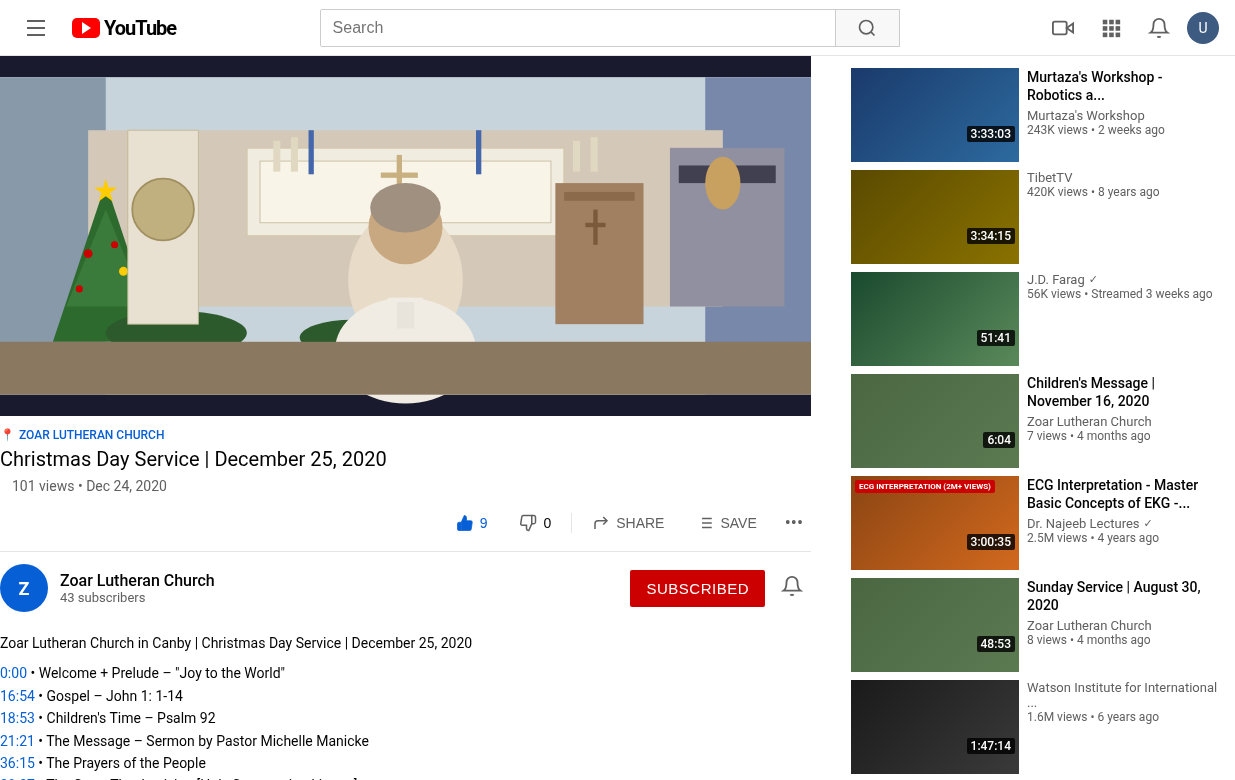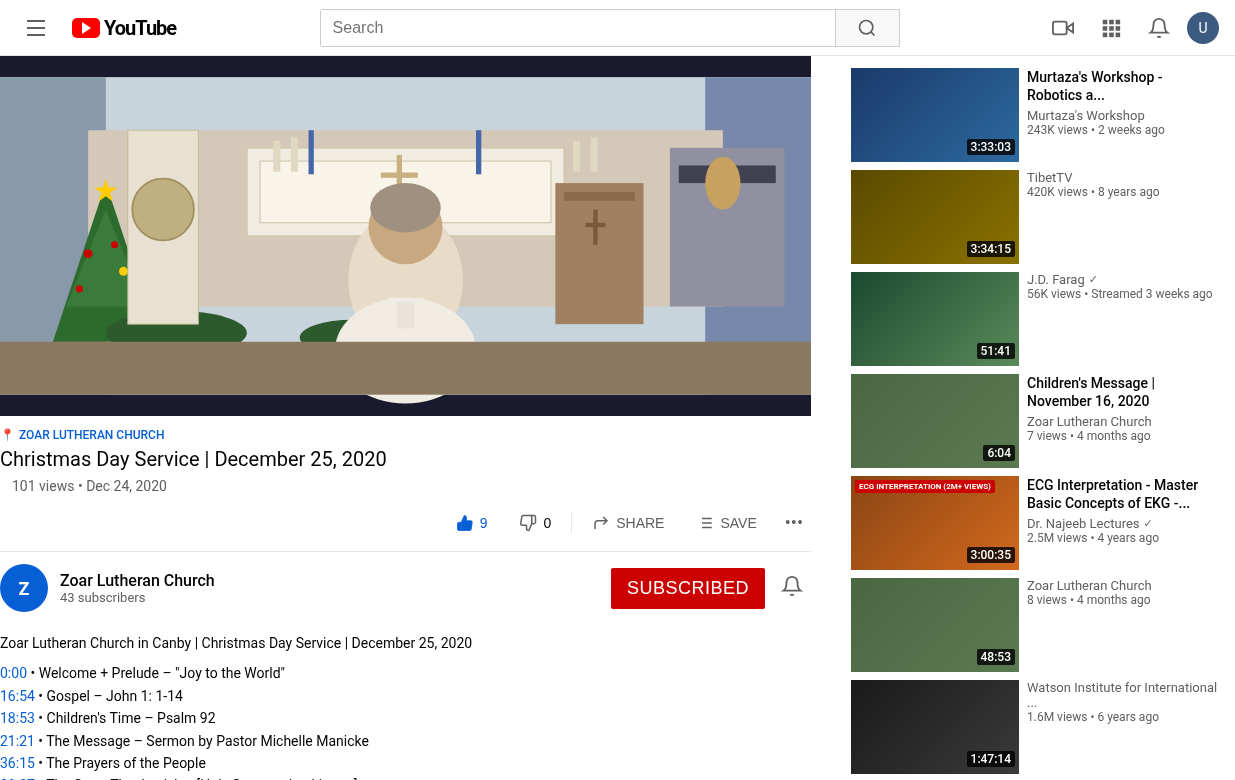--- a/index.html
+++ b/index.html
@@ -47,33 +47,33 @@
     .like-btn { color: #030303; font-weight: 500; }
     .share-btn, .save-btn { color: #606060; }
     .divider { width: 1px; height: 20px; background: #e5e5e5; }
 
     
     .channel-row { display: flex; align-items: center; justify-content: space-between; padding: 12px 0; }
     .channel-left { display: flex; align-items: center; gap: 12px; }
     .channel-avatar { width: 48px; height: 48px; border-radius: 50%; background: #065fd4; display: flex; align-items: center; justify-content: center; color: #fff; font-size: 18px; font-weight: bold; }
     .channel-name { font-size: 16px; font-weight: 500; }
     .channel-subs { font-size: 13px; color: #606060; }
-    .subscribe-btn { background: #cc0000; color: #fff; border: none; padding: 10px 16px; border-radius: 2px; font-size: 18px; font-weight: 500; cursor: pointer; letter-spacing: 0.5px; }
+    .subscribe-btn { background: #cc0000; color: #fff; border: none; padding: 10px 16px; border-radius: 2px; font-size: 15px; font-weight: 500; cursor: pointer; letter-spacing: 0.5px; }
     .bell-btn { background: transparent; border: none; cursor: pointer; padding: 8px; color: #606060; font-size: 18px; }
 
     
     .description { font-size: 14px; line-height: 1.6; padding: 8px 0; }
     .description-header { margin-bottom: 8px; }
     .timestamp-link { color: #065fd4; cursor: pointer; text-decoration: none; }
 
     
     .sidebar-item { display: flex; gap: 8px; margin-bottom: 8px; cursor: pointer; }
     .thumb-container { position: relative; flex-shrink: 0; width: 168px; height: 94px; background: #000; overflow: hidden; }
     .thumb-placeholder { width: 100%; height: 100%; display: flex; align-items: center; justify-content: center; }
-    .duration-badge { position: absolute; bottom: 7px; right: 4px; background: rgba(0,0,0,0.8); color: #fff; font-size: 12px; padding: 1px 4px; border-radius: 2px; font-weight: 500; }
+    .duration-badge { position: absolute; bottom: 20px; right: 4px; background: rgba(0,0,0,0.8); color: #fff; font-size: 12px; padding: 1px 4px; border-radius: 2px; font-weight: 500; }
     .sidebar-info { flex: 1; }
     .sidebar-title { font-size: 14px; font-weight: 500; line-height: 1.3; margin-bottom: 4px; display: -webkit-box; -webkit-line-clamp: 2; -webkit-box-orient: vertical; overflow: hidden; }
     .sidebar-channel { font-size: 13px; color: #606060; display: flex; align-items: center; gap: 4px; }
     .sidebar-meta { font-size: 12px; color: #606060; }
 
     
     .thumb-blue { background: linear-gradient(135deg, #1a3a6b, #2d6a9f); }
     .thumb-green { background: linear-gradient(135deg, #1a4a2e, #2d8a4f); }
     .thumb-orange { background: linear-gradient(135deg, #8b4513, #d2691e); }
     .thumb-dark { background: linear-gradient(135deg, #1a1a1a, #3a3a3a); }
@@ -364,20 +364,21 @@
       </div>
     </div>
       <div class="sidebar-item">
       <div class="thumb-container">
         <div class="thumb-placeholder thumb-church" style="background: linear-gradient(135deg, #4a6741, #5b7a52); width:100%; height:100%;">
           
         </div>
         <span class="duration-badge">48:53</span>
       </div>
       <div class="sidebar-info">
+        <div class="sidebar-title">Sunday Service | August 30, 2020</div>
         <div class="sidebar-channel">Zoar Lutheran Church</div>
         <div class="sidebar-meta">8 views • 4 months ago</div>
       </div>
     </div>
       <div class="sidebar-item">
       <div class="thumb-container">
         <div class="thumb-placeholder thumb-dark" style="background: linear-gradient(135deg, #1a1a1a, #3a3a3a); width:100%; height:100%;">
           
         </div>
         <span class="duration-badge">1:47:14</span>

